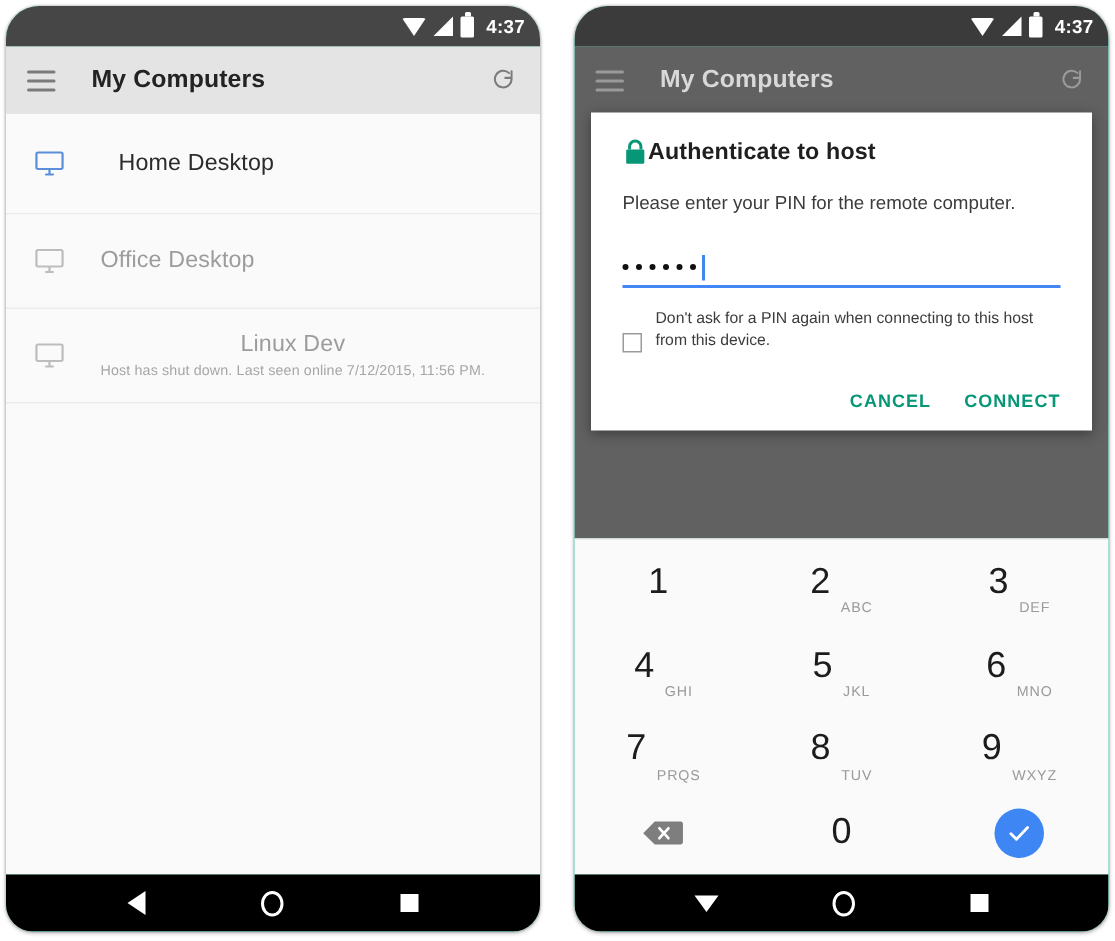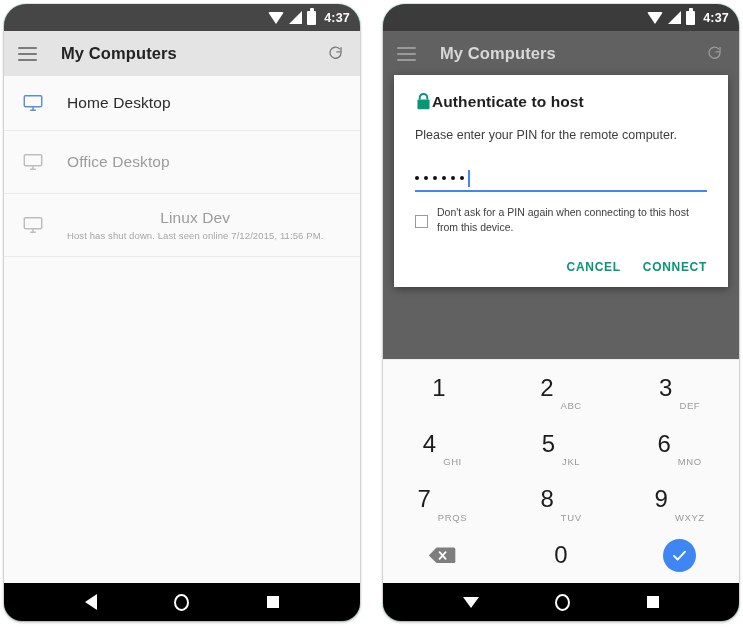--- a/index.html
+++ b/index.html
@@ -91,21 +91,21 @@
 
   
   .list { background: #fafafa; height: calc(100% - 27px - 45px - 38px); }
   .list-row {
     display: flex; align-items: center;
     padding: 0 18px;
     border-bottom: 1px solid #ebebeb;
     background: #fafafa;
     cursor: pointer;
   }
-  .list-row.single { height: 55px; }
+  .list-row.single { height: 67px; gap: 12px; }
   .list-row.dual   { height: 63px; text-align: center; }
   .row-icon { width: 24px; flex: 0 0 24px; margin-right: 21px; }
   .row-icon svg { display: block; }
   .row-text { display: flex; flex-direction: column; justify-content: center; }
   .row-title { font-size: 15.5px; color: #2b2b2b; letter-spacing: .1px; }
   .row-title.off { color: #9c9c9c; }
   .row-sub { font-size: 9.5px; color: #a6a6a6; margin-top: 3px; letter-spacing: .1px; }
   .list-filler { background: #fafafa; flex: 1; }
 
   
@@ -158,21 +158,21 @@
   .pin-field {
     margin-top: 22px;
     border-bottom: 2px solid #4285f4;
     height: 26px;
     display: flex; align-items: center;
     position: relative;
   }
   .pin-dots { display: flex; align-items: center; gap: 5px; }
   .pin-dots span { width: 4px; height: 4px; border-radius: 50%; background: #111; display: block; }
   .pin-caret { width: 2px; height: 17px; background: #4285f4; margin-left: 4px; }
-  .cb-row { display: flex; align-items: center; gap: 9px; margin-top: 13px; }
+  .cb-row { display: flex; align-items: flex-end; gap: 9px; margin-top: 13px; }
   .cb-box {
     width: 13px; height: 13px; flex: 0 0 13px;
     border: 1.6px solid #9b9b9b; margin-top: 2px; cursor: pointer;
     background: #fff;
   }
   .cb-label { font-size: 10.5px; color: #3c3c3c; line-height: 1.42; }
   .dlg-actions {
     display: flex; justify-content: flex-end; gap: 22px;
     margin-top: 25px; padding-bottom: 4px;
   }

